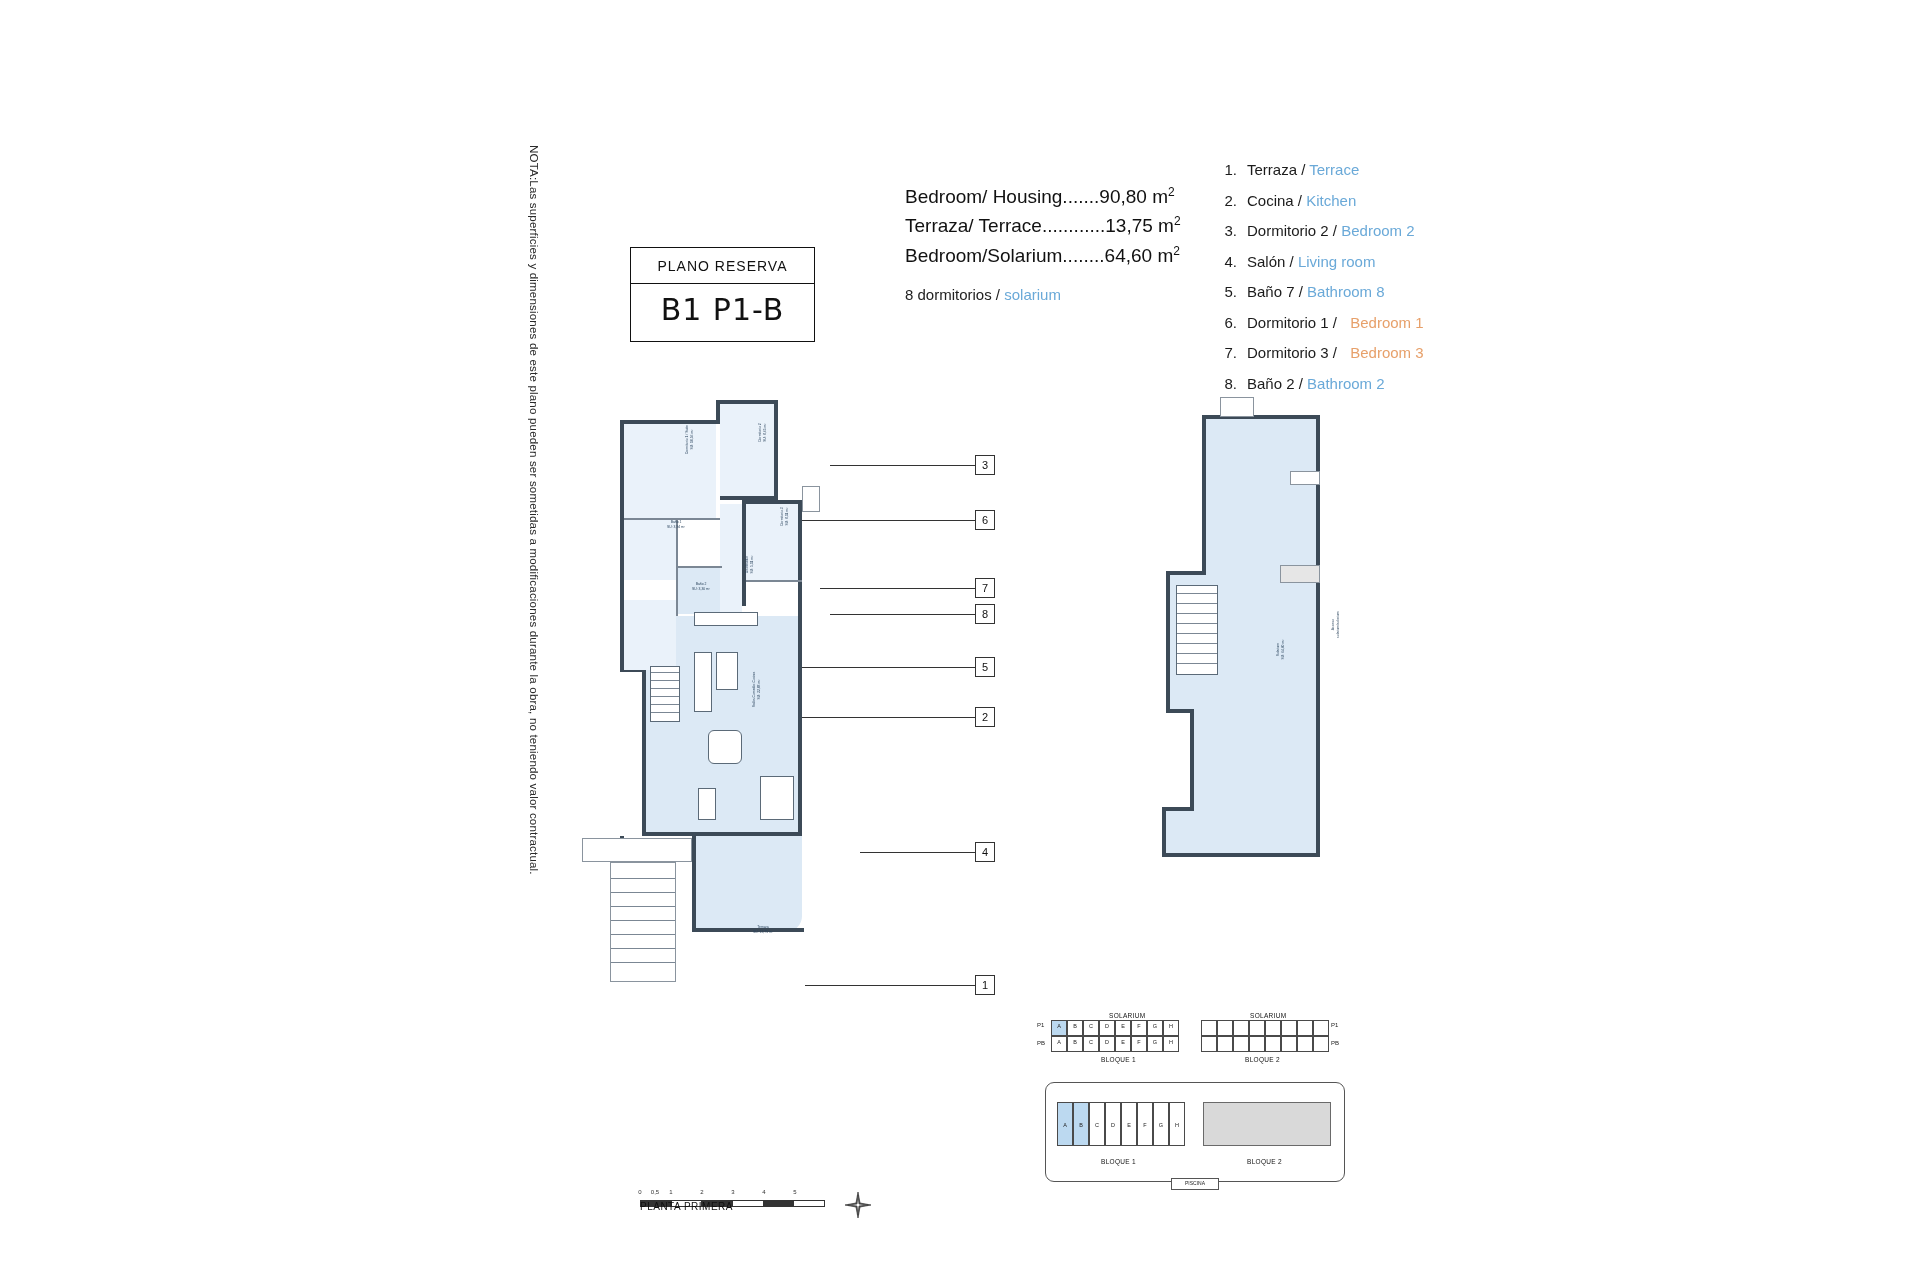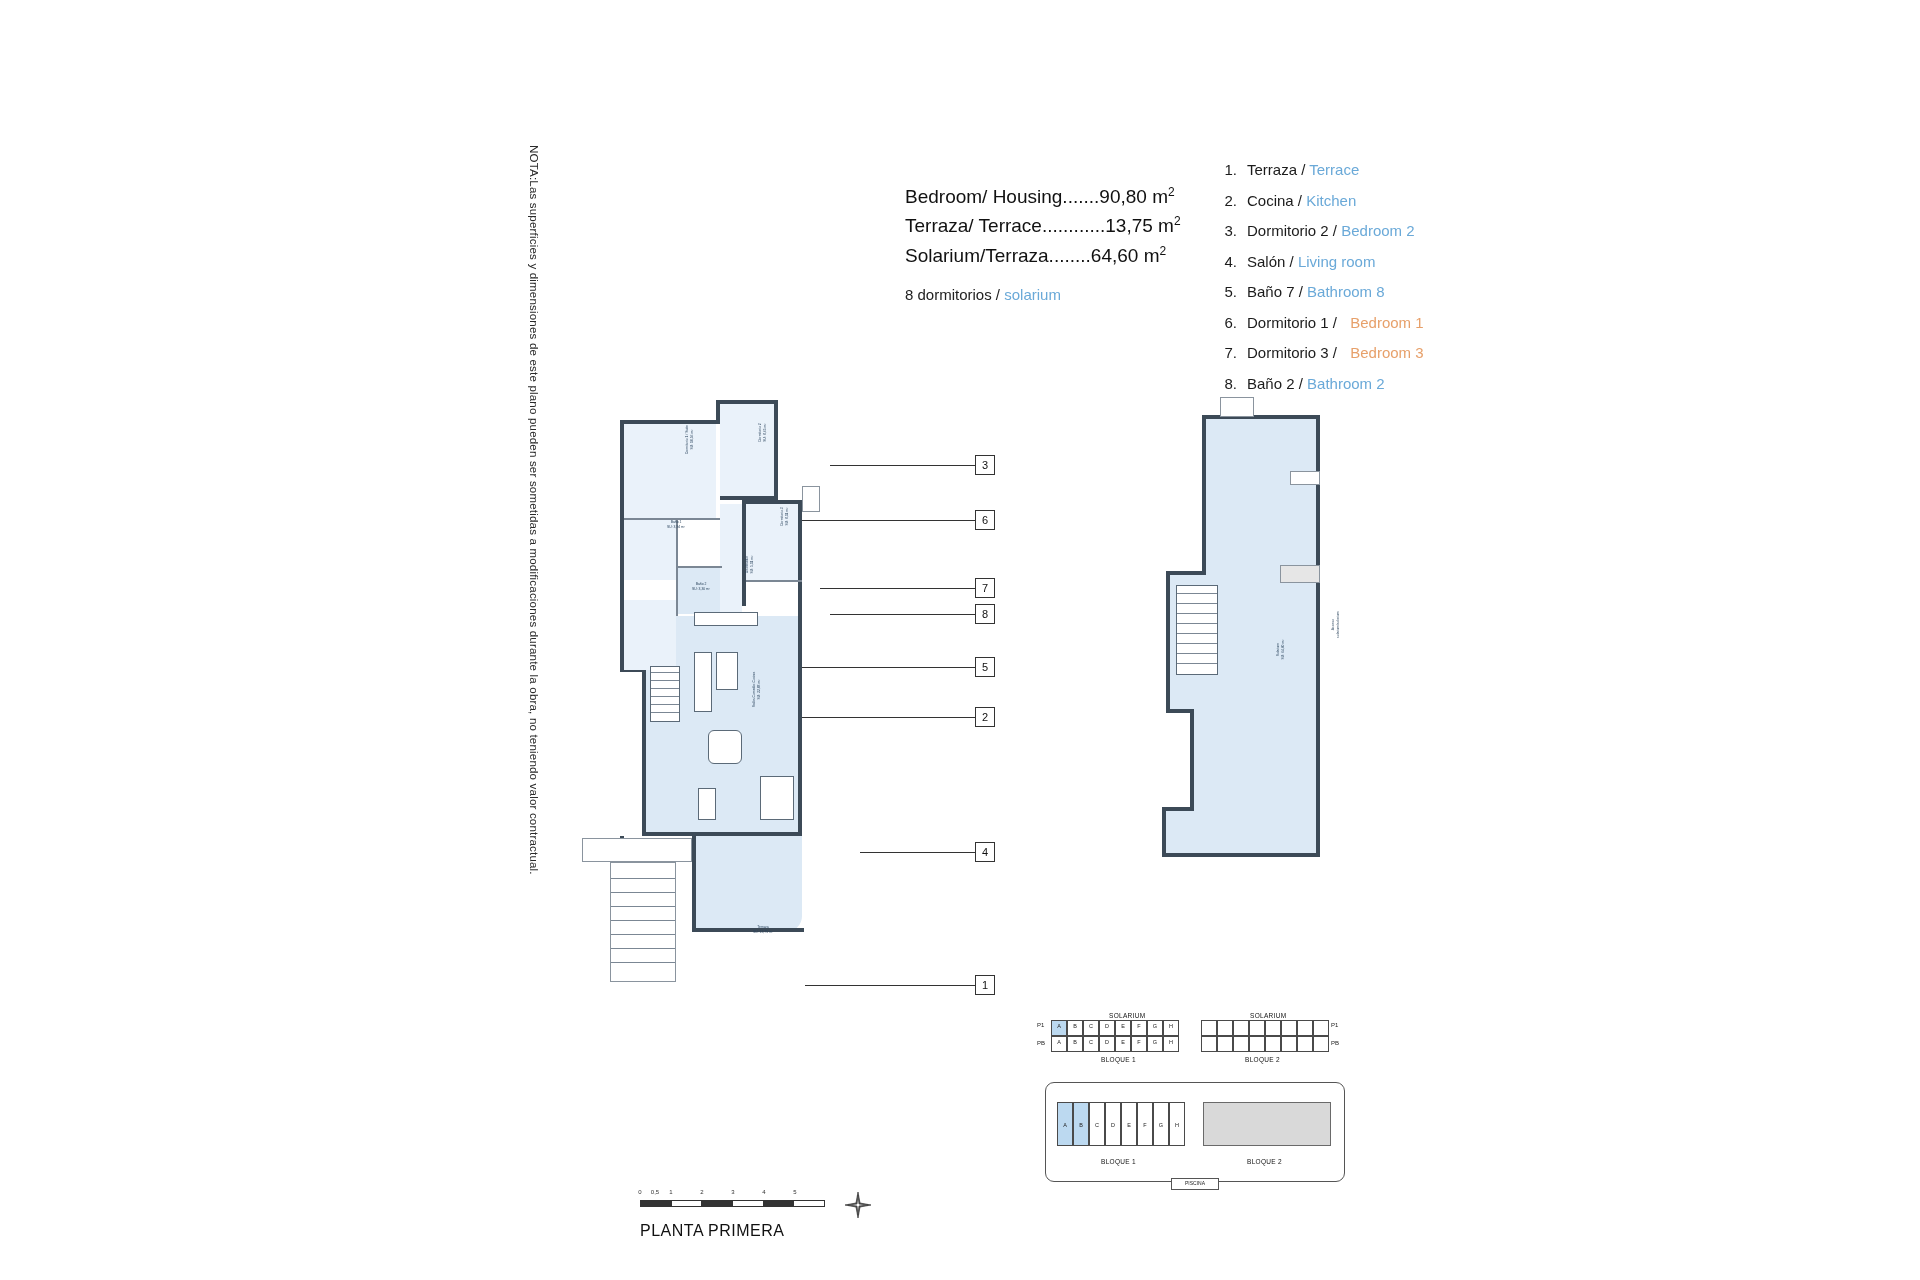--- a/index.html
+++ b/index.html
@@ -96,21 +96,21 @@
   .sol{position:absolute;left:1160px;top:415px;width:230px;height:560px;}
 
   
   .scalewrap{position:absolute;left:640px;top:1200px;width:230px;}
   .scalebar{position:absolute;left:0;top:0;height:7px;width:185px;border:.8px solid #333;box-sizing:border-box;display:flex;}
   .scalebar div{flex:1;border-right:.8px solid #333;box-sizing:border-box;}
   .scalebar div:last-child{border-right:none;}
   .scalebar div.f{background:#333;}
   .scaleticks{position:absolute;left:0;top:-11px;width:185px;font-size:6px;color:#333;}
   .scaleticks span{position:absolute;transform:translateX(-50%);}
-  .planta{position:absolute;left:0;top:22px;font-size:16px;letter-spacing:.5px;color:#111;}
+  .planta{position:absolute;left:0;top:1px;font-size:10px;letter-spacing:.5px;color:#111;}
 
   
   .compass{position:absolute;left:845px;top:1192px;width:26px;height:26px;}
 
   
   .keyplans{position:absolute;left:1035px;top:1020px;width:325px;height:220px;}
   .kp-label{position:absolute;font-size:6px;color:#222;}
   .kp-cell{position:absolute;box-sizing:border-box;border:.7px solid #4a4a4a;font-size:5.5px;line-height:10px;text-align:center;color:#222;background:#fff;}
   .kp-cell.hi{background:#bcd9f0;}
   .kp-title{position:absolute;font-size:6.5px;color:#111;letter-spacing:.3px;}
@@ -118,25 +118,30 @@
   .kp-grey{position:absolute;background:#d9d9d9;border:.7px solid #6a6a6a;box-sizing:border-box;}
   .kp-pool{position:absolute;border:.8px solid #555;box-sizing:border-box;font-size:5px;text-align:center;line-height:9px;color:#222;background:#fff;}
 </style>
 </head>
 <body>
 
 <div class="page">
 
   <div class="note">NOTA:Las superficies y dimensiones de este plano pueden ser sometidas a modificaciones durante la obra, no teniendo valor contractual.</div>
 
+  <div class="title-box">
+    <div class="t1">PLANO RESERVA</div>
+    <div class="sep"></div>
+    <div class="t2">B1 P1-B</div>
+  </div>
 
   <div class="areas">
     <div><span>Bedroom/ Housing.......90,80 m</span><span class="sup">2</span></div>
     <div><span>Terraza/ Terrace............13,75 m</span><span class="sup">2</span></div>
-    <div><span>Solarium/Terraza........64,60 m</span><span class="sup">2</span></div>
+    <div><span>Bedroom/Solarium........64,60 m</span><span class="sup">2</span></div>
     <div class="bedrooms"><span>8 dormitorios / </span><span class="en">solarium</span></div>
   </div>
 
   <div class="legend" id="legend">
       <div class="row"><span class="num">1.</span><span>Terraza / </span><span class="en c-blue">Terrace</span></div>
       <div class="row"><span class="num">2.</span><span>Cocina / </span><span class="en c-blue">Kitchen</span></div>
       <div class="row"><span class="num">3.</span><span>Dormitorio 2 / </span><span class="en c-blue">Bedroom 2</span></div>
       <div class="row"><span class="num">4.</span><span>Salón / </span><span class="en c-blue">Living room</span></div>
       <div class="row"><span class="num">5.</span><span>Baño 7 / </span><span class="en c-blue">Bathroom 8</span></div>
       <div class="row"><span class="num">6.</span><span>Dormitorio 1 / </span><span class="en c-orange">Bedroom 1</span></div>

